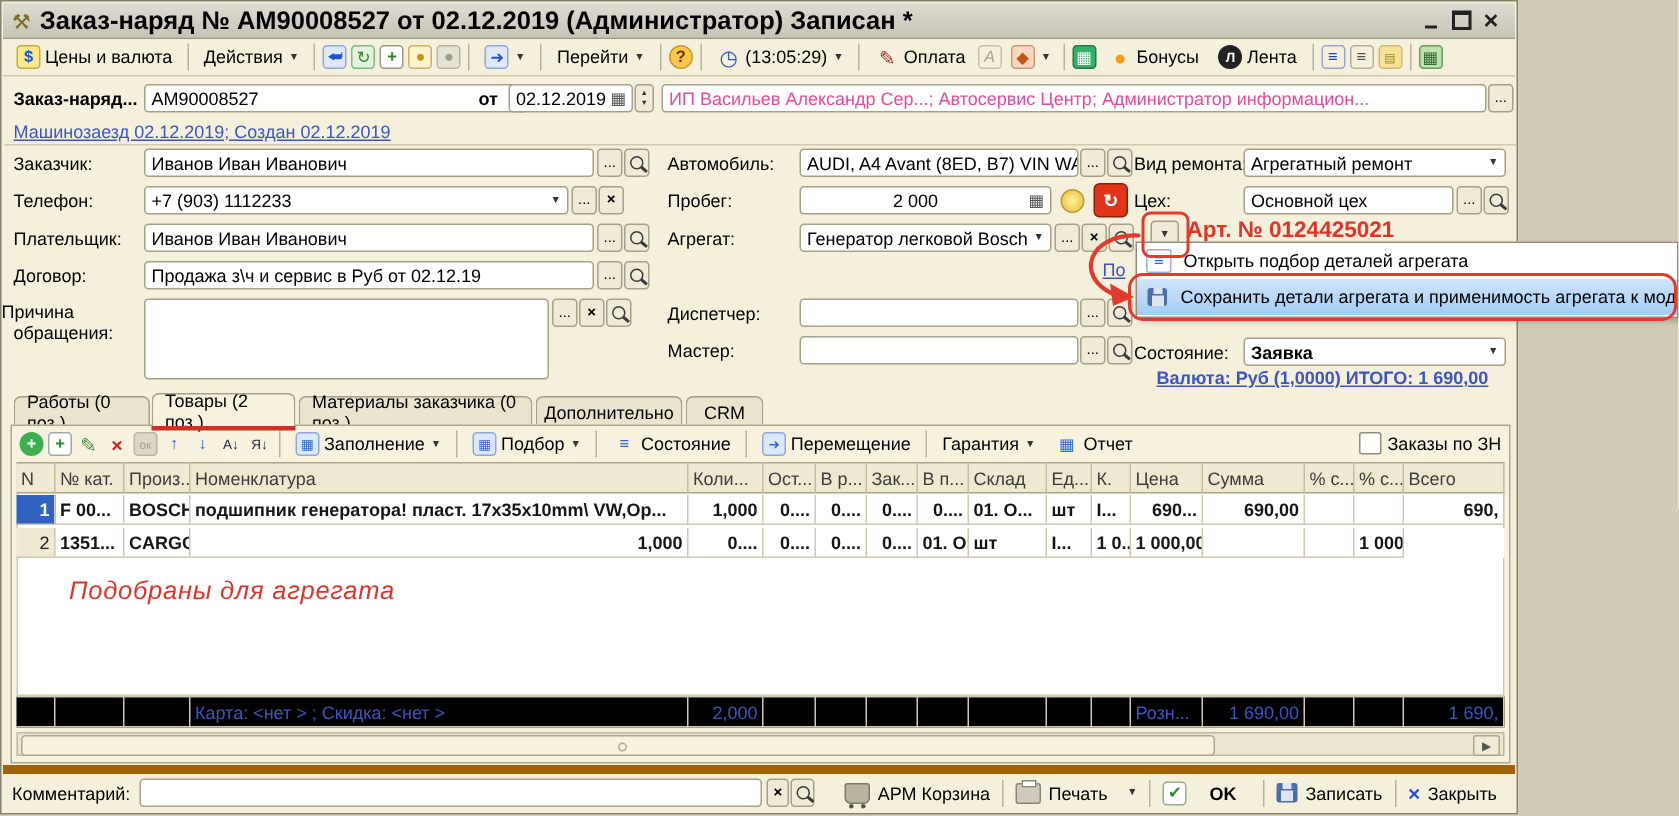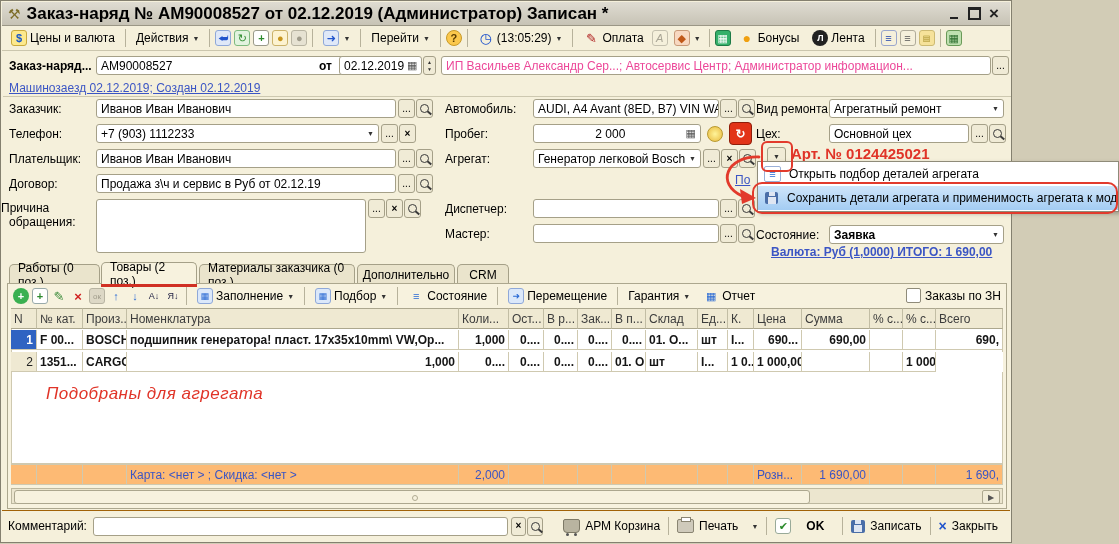--- a/index.html
+++ b/index.html
@@ -31,33 +31,33 @@
   
   .tab{position:absolute;top:263px;height:20px;background:#eae4cc;border:1px solid #a5a088;border-bottom:none;border-radius:5px 5px 0 0;display:flex;align-items:center;justify-content:center;font-size:12px;box-sizing:border-box;padding:0 8px;}
   .tab.active{top:261px;height:22px;background:#f7f2de;z-index:5;}
   .panel{position:absolute;left:6px;top:282px;width:1000px;height:226px;background:#f7f2de;border:1px solid #aca78e;box-sizing:border-box;}
   
   .grid{display:grid;grid-template-columns:26px 46px 44px 332px 50px 35px 34px 34px 34px 52px 30px 26px 48px 68px 33px 33px minmax(0,1fr);position:absolute;left:10px;width:992px;box-sizing:border-box;}
   .grid>div{border-right:1px solid #cfc9b0;border-bottom:1px solid #cfc9b0;padding:3px 3px 2px;font-size:12px;overflow:hidden;white-space:nowrap;box-sizing:border-box;}
   .ghead{top:307px;background:#efe9d2;color:#3c3c3c;}
   .ghead>div{border-right:1px solid #c2bda4;border-bottom:1px solid #aca78e;border-top:1px solid #aca78e;}
   .grow{background:#fff;font-weight:bold;color:#151515;}
-  .gfoot{top:463px;background:#fdba74;color:#3b55c4;}
+  .gfoot{top:463px;background:#000000;color:#3b55c4;}
   .gfoot>div{border-bottom:1px solid #cfc9b0;border-top:1px solid #cfc9b0;}
   .tr{text-align:right;}
   .sel{background:#2f63c2;color:#fff;text-align:right;}
   .rownum{text-align:right;background:#efe9d2;color:#222;font-weight:normal;}
   
   .menu{position:absolute;left:757px;top:161px;width:362px;height:51px;background:#fff;border:1px solid #8f8b79;box-shadow:2px 2px 4px rgba(0,0,0,.25);z-index:50;box-sizing:border-box;}
   .mitem{height:24px;display:flex;align-items:center;gap:8px;padding:0 6px;font-size:12px;white-space:nowrap;overflow:hidden;}
   .mitem.hl{background:linear-gradient(#cfe5fa,#a3ccf3);}
   .red-outline{position:absolute;border:2.5px solid #e23a2c;border-radius:8px;z-index:60;pointer-events:none;}
   .annote{position:absolute;color:#e03428;z-index:20;}
   
-  .bottombar{position:absolute;left:1px;right:1px;bottom:1px;height:31px;border-top:1px solid #a16207;display:flex;align-items:center;padding:0 6px;box-sizing:border-box;background:#f5f0db;}
+  .bottombar{position:absolute;left:1px;right:1px;bottom:1px;height:31px;border-top:6px solid #a16207;display:flex;align-items:center;padding:0 6px;box-sizing:border-box;background:#f5f0db;}
   .bbtn{display:flex;align-items:center;gap:5px;height:22px;padding:0 6px;font-size:12px;white-space:nowrap;}
   .scroll{position:absolute;left:10px;top:487px;width:992px;height:16px;background:#ece6cf;border:1px solid #bdb89f;box-sizing:border-box;}
   .thumb{position:absolute;left:2px;top:1px;width:794px;height:12px;background:#f7f2de;border:1px solid #aca78e;border-radius:3px;}
   .thumb::after{content:"";position:absolute;left:50%;top:4px;width:4px;height:4px;border:1px solid #b0ab92;border-radius:50%;}
   .sarrow{position:absolute;right:2px;top:1px;width:16px;height:12px;display:flex;align-items:center;justify-content:center;font-size:8px;color:#555;background:#f0ebd6;border:1px solid #aca78e;border-radius:2px;}
   .chk{width:13px;height:13px;background:#fff;border:1px solid #8f8b79;border-radius:2px;}
   .flop{width:14px;height:13px;background:#4a6ea8;border-radius:2px;position:relative;}
   .flop::after{content:"";position:absolute;left:3px;top:5px;width:8px;height:7px;background:#dfe6f2;}
   .flop::before{content:"";position:absolute;left:4px;top:0;width:6px;height:4px;background:#dfe6f2;}
   .printer{width:15px;height:12px;background:#cfcabB;border:1px solid #8a8572;border-radius:2px;position:relative;}

